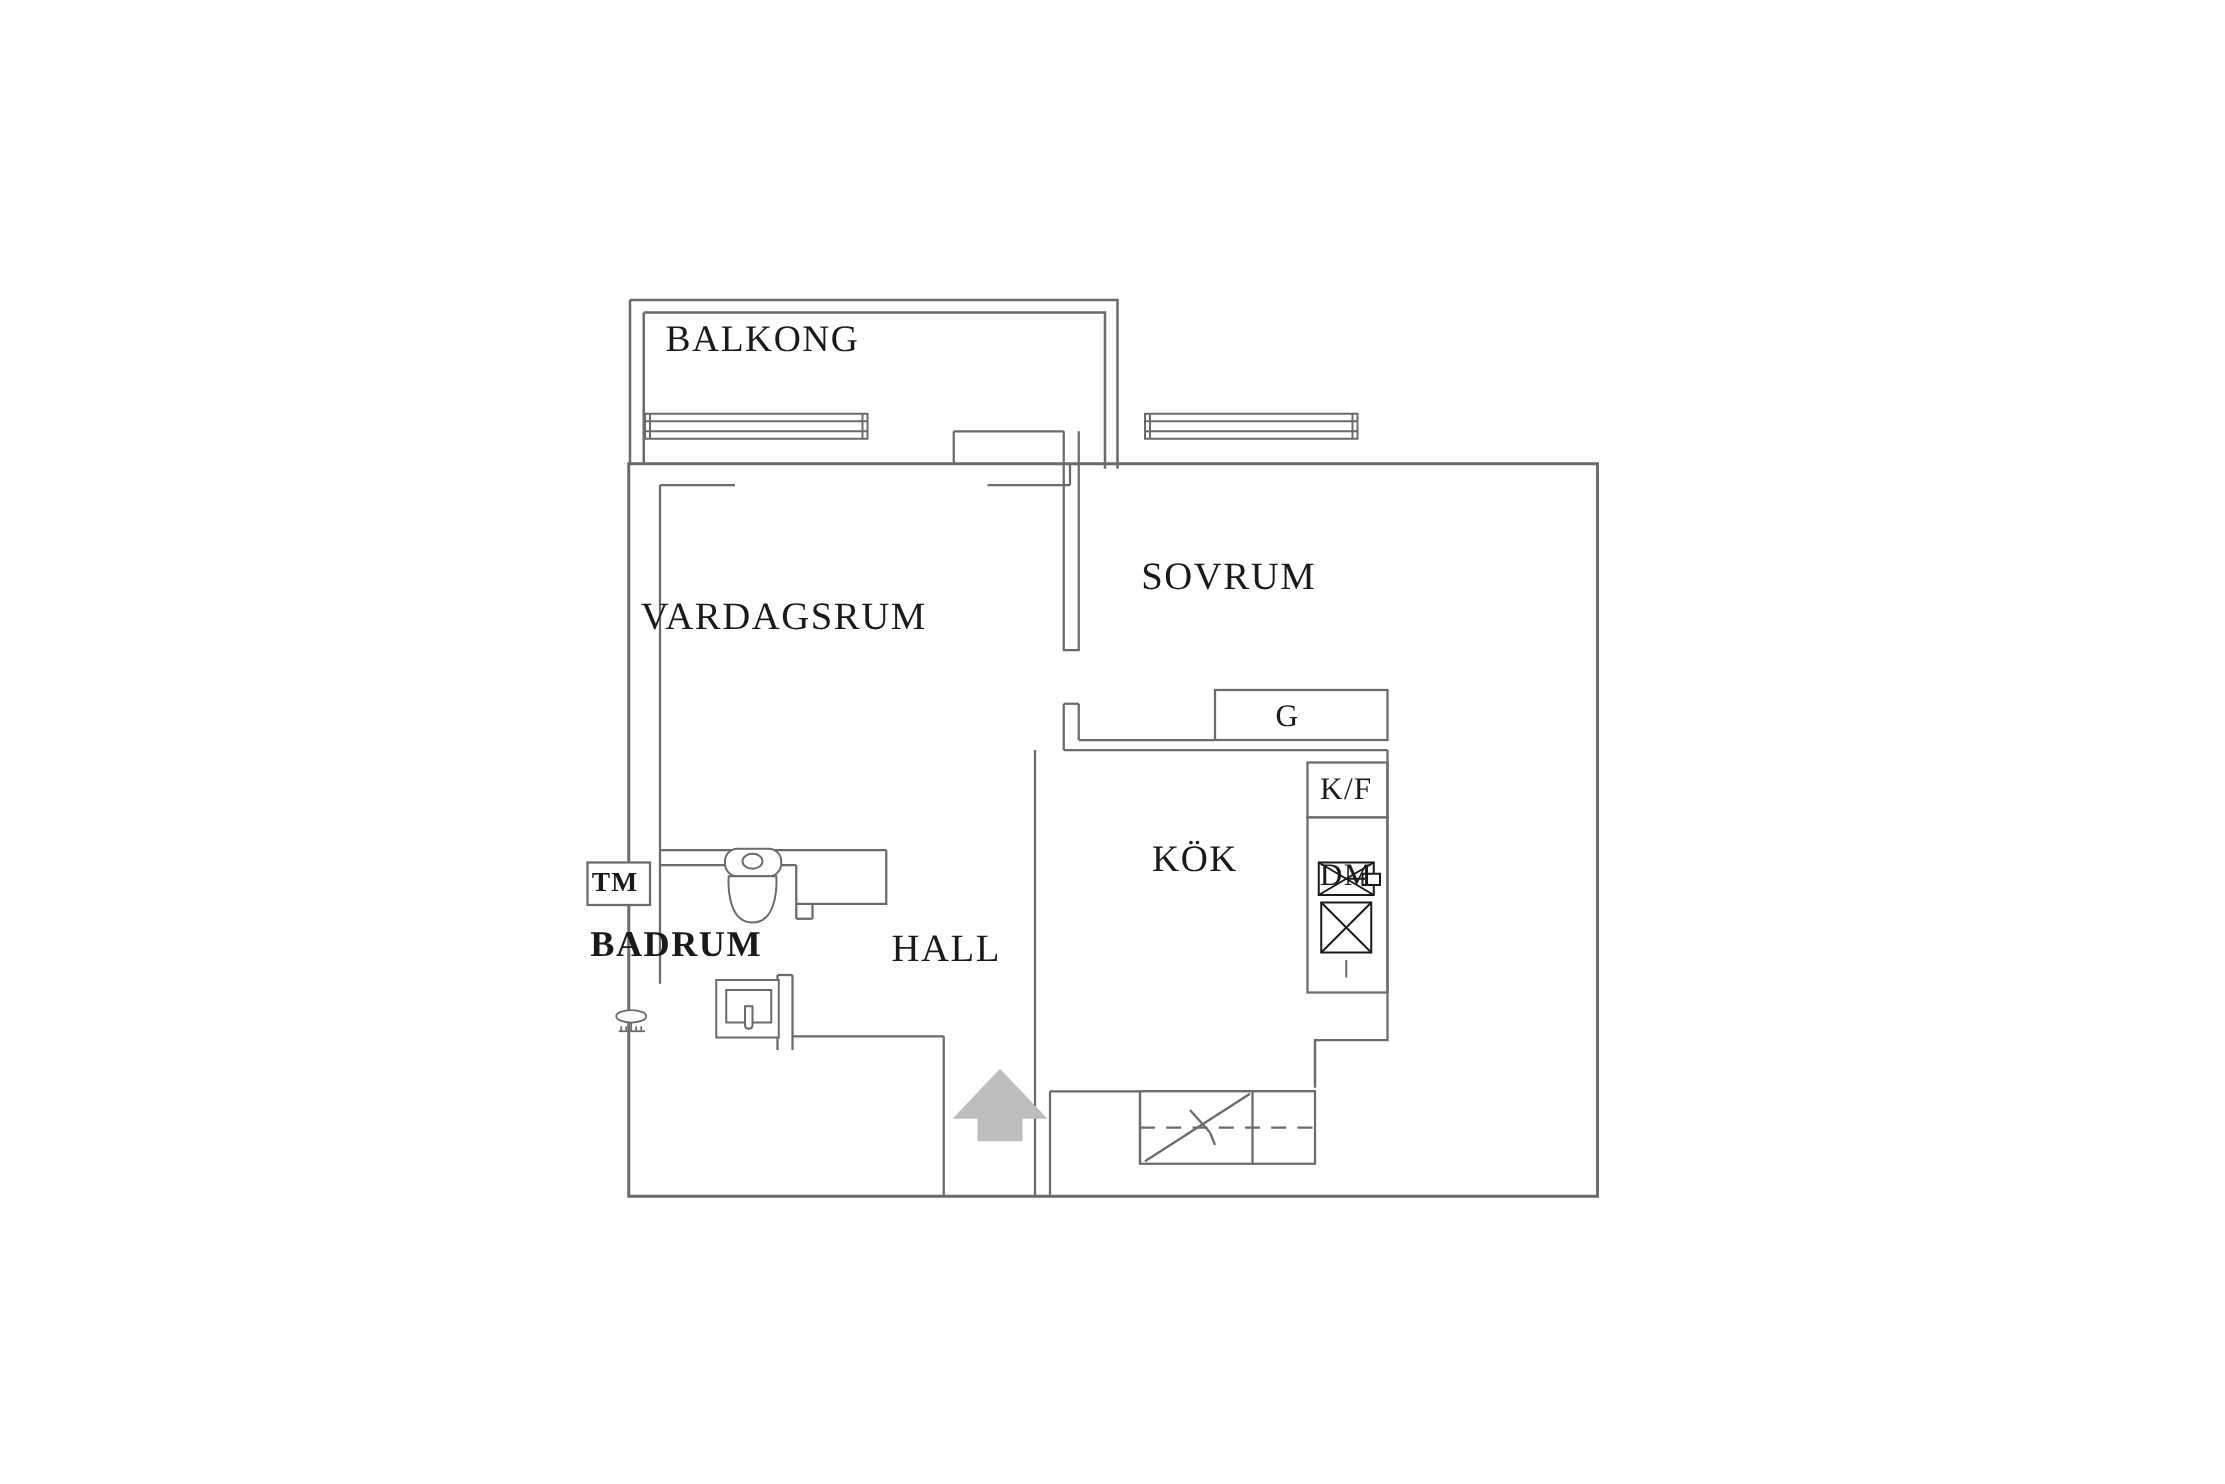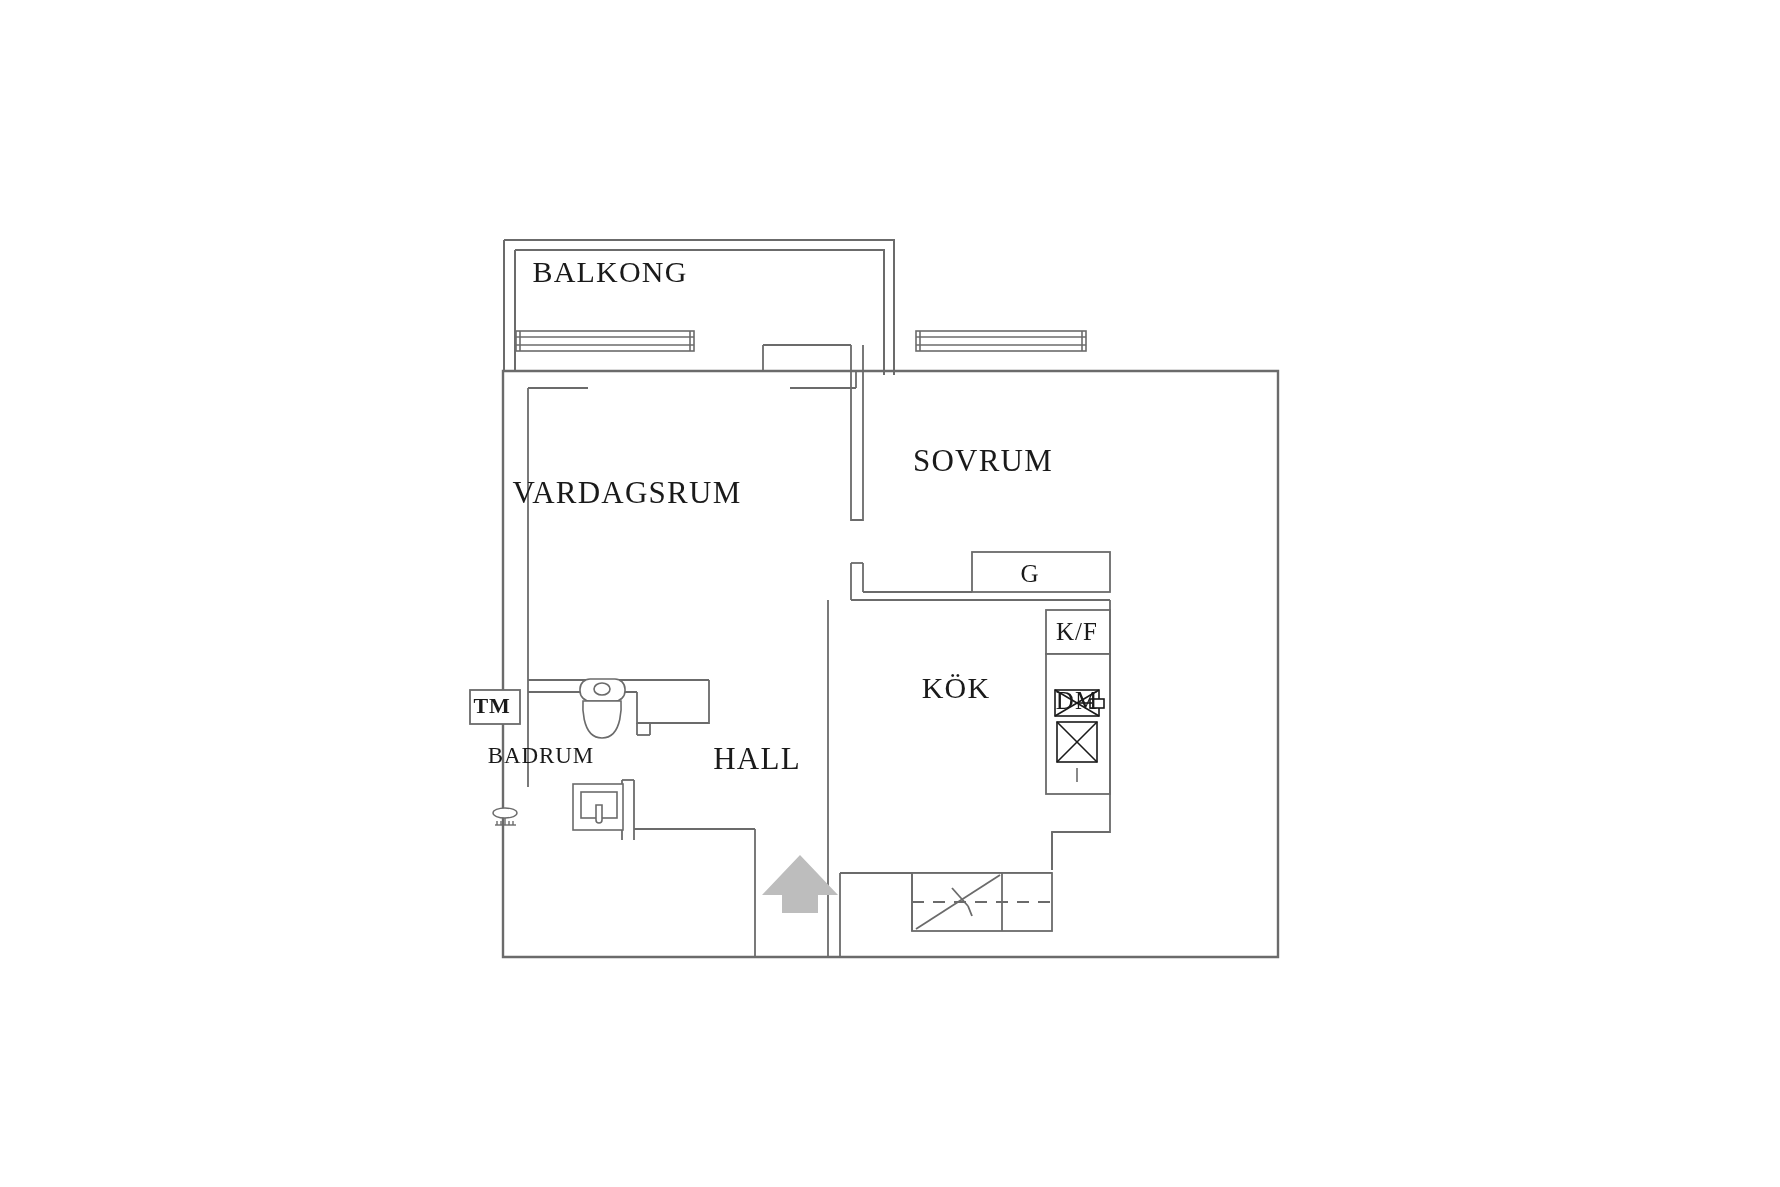--- a/index.html
+++ b/index.html
@@ -34,21 +34,21 @@
     font-family: "Liberation Serif", "DejaVu Serif", serif;
     color: #1a1a1a;
     letter-spacing: 0.04em;
     white-space: nowrap;
     transform: translate(-50%, -50%);
     font-weight: 400;
     -webkit-font-smoothing: antialiased;
   }
   .label-xl { font-size: 31px; }
   .label-lg { font-size: 30px; }
-  .label-md { font-size: 23px; }
+  .label-md { font-size: 29px; font-weight: bold; }
   .label-sm { font-size: 25px; }
   .label-xs { font-size: 22px; }
   .footer-note {
     position: absolute;
     left: 890px;
     top: 1122px;
     transform: translate(-50%, -50%);
     font-family: "Liberation Serif", "DejaVu Serif", serif;
     font-style: italic;
     font-size: 21px;

